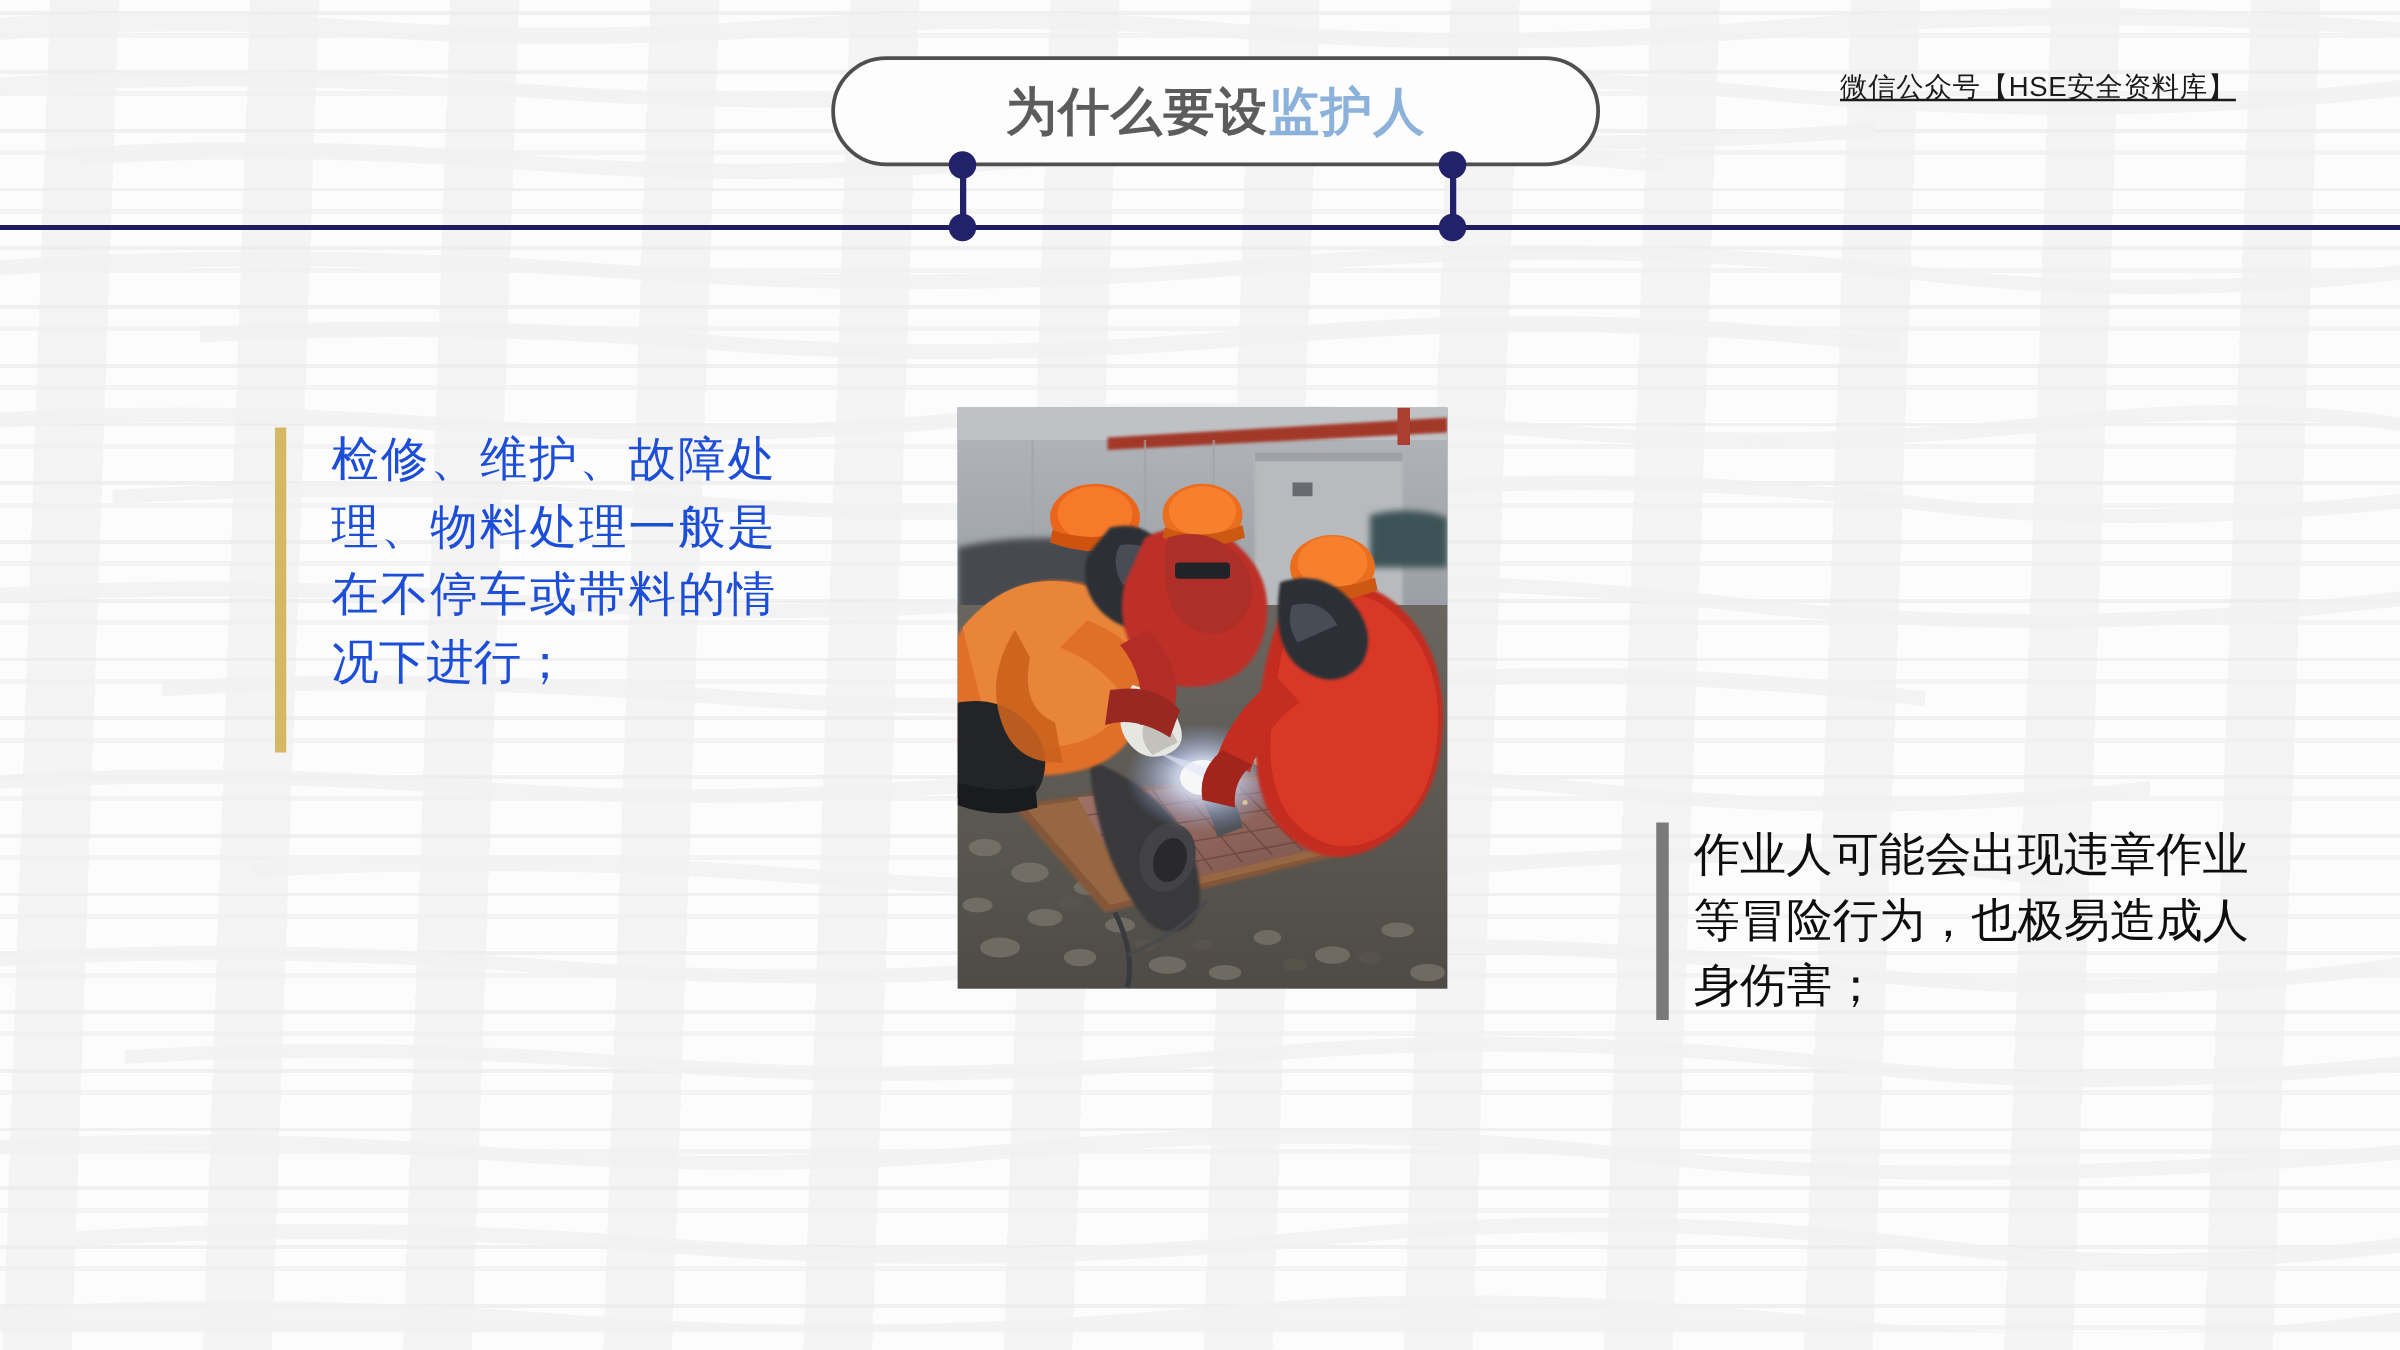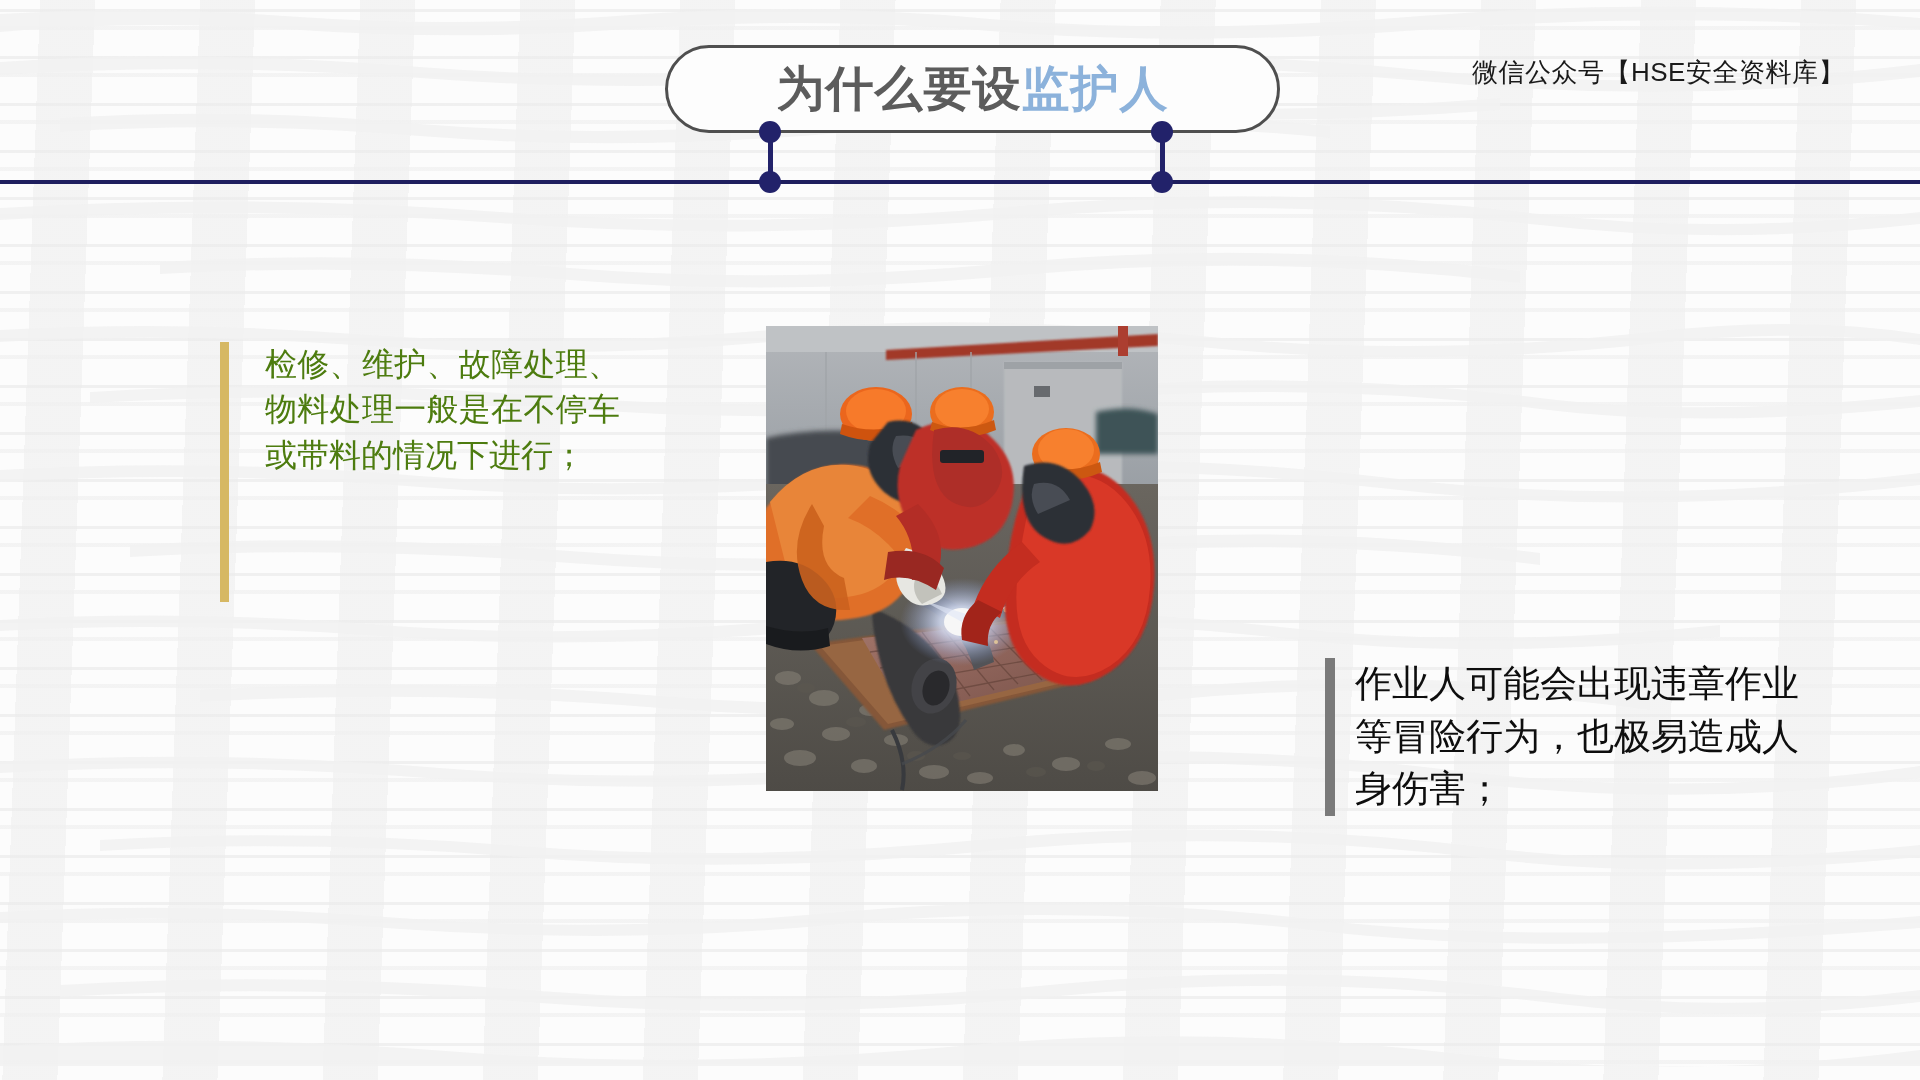--- a/index.html
+++ b/index.html
@@ -76,21 +76,21 @@
     height: 88px;
     border: 3px solid #4F4F4F;
     border-radius: 46px;
     background: #FDFDFD;
     box-sizing: border-box;
     display: flex;
     align-items: center;
     justify-content: center;
   }
   .title-text {
-    font-size: 48px;
+    font-size: 41px;
     font-weight: bold;
     letter-spacing: 1px;
     white-space: nowrap;
     color: #5C5C5C;
   }
   .title-text .hl {
     color: #8CB2DB;
   }
 
   
@@ -112,46 +112,47 @@
   .dot.d1 { left: 759px; top: 121px; }
   .dot.d2 { left: 759px; top: 171px; }
   .dot.d3 { left: 1151px; top: 121px; }
   .dot.d4 { left: 1151px; top: 171px; }
 
   
   .watermark {
     position: absolute;
     left: 1472px;
     top: 55px;
-    font-size: 26px;
+    font-size: 22px;
     color: #1A1A1A;
     white-space: nowrap;
     letter-spacing: 0.5px;
+    text-decoration: underline;
   }
 
   
   .block-left {
     position: absolute;
     left: 220px;
     top: 342px;
     width: 400px;
   }
   .block-left .accent {
     position: absolute;
     left: 0;
     top: 0;
     width: 9px;
     height: 260px;
     background: #D6B863;
   }
   .block-left .body {
     margin-left: 45px;
-    font-size: 32px;
+    font-size: 38px;
     line-height: 1.42;
-    color: #4d7c0f;
+    color: #1d4ed8;
     text-align: justify;
     text-justify: inter-character;
     width: 355px;
   }
 
   
   .block-right {
     position: absolute;
     left: 1325px;
     top: 638px;

